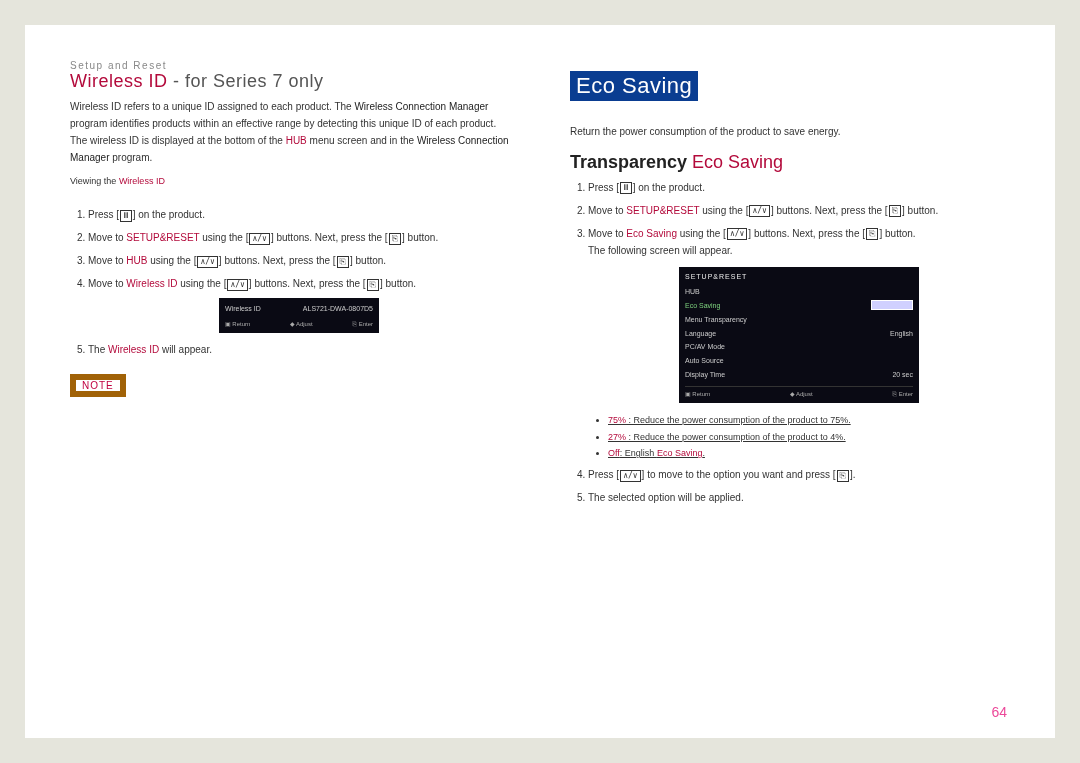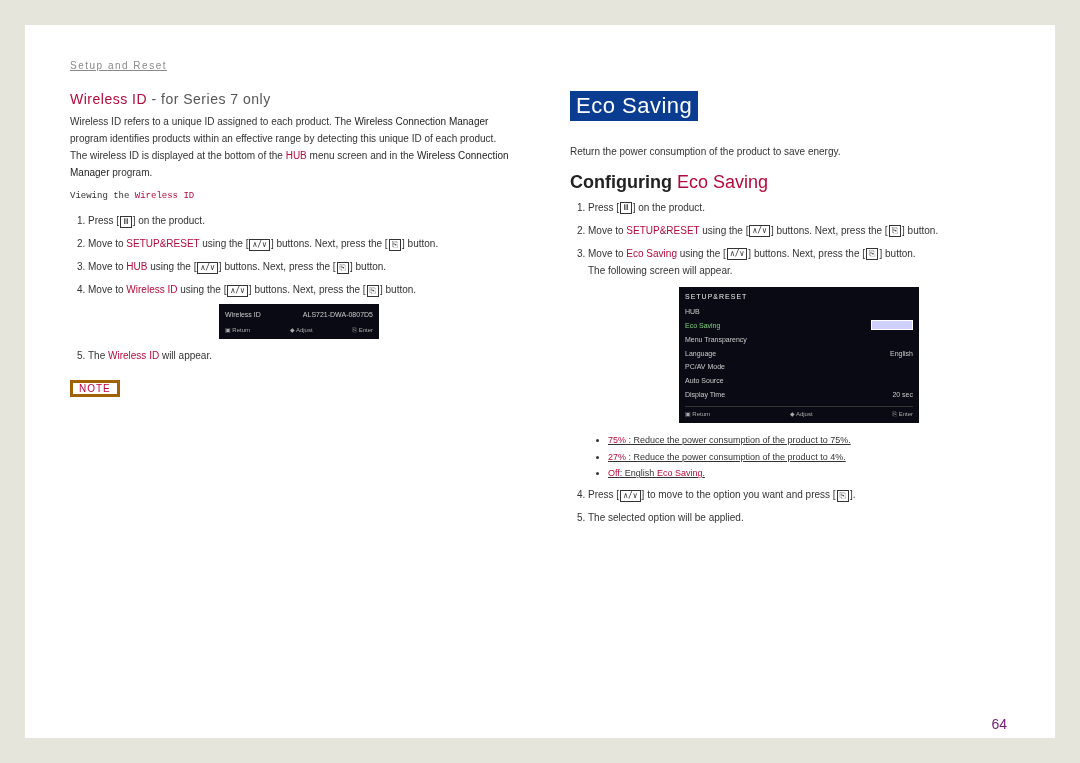--- a/index.html
+++ b/index.html
@@ -17,33 +17,31 @@
     width: 100%;
     height: 100%;
     box-sizing: border-box;
     padding: 35px 45px 25px 45px;
     position: relative;
   }
   .breadcrumb {
     font-size: 10px;
     letter-spacing: 1.5px;
     color: #888;
-    margin-bottom: 20px;
-    text-decoration: underline;
   }
   .columns {
     display: flex;
     gap: 60px;
   }
   .col {
     flex: 1;
     min-width: 0;
   }
   h1 {
-    font-size: 14px;
+    font-size: 18px;
     font-weight: normal;
     margin: 0 0 6px 0;
     letter-spacing: 0.5px;
     color: #222;
   }
   h1 .accent { color: #b30a3b; }
   h1 .sub { color: #555; }
   .eco-h1 {
     display: inline-block;
     background: #0a3d91;
@@ -63,25 +61,25 @@
   p, li {
     font-size: 10px;
     line-height: 1.7;
     color: #333;
   }
   p { margin: 4px 0; }
   ol { margin: 4px 0; padding-left: 18px; }
   ol li { margin: 6px 0; }
   .hl { color: #b30a3b; }
   .bold { font-weight: normal; color:#222; }
-  .sub-note { font-size: 9px; color:#333; margin: 8px 0 8px 0; font-family: Liberation Mono, monospace; }
+  .sub-note { font-size: 9px; color:#333; margin: 8px 0 17px 0; }
   .note-badge {
     display: inline-block;
     background: #fff;
-    border: 3px solid #a16207;
+    border: 6px solid #a16207;
     color: #c00040;
     font-size: 10px;
     padding: 0 6px;
     letter-spacing: 1px;
     margin: 10px 0 4px 0;
   }
   .icon {
     display:inline-block;
     border:1px solid #333;
     font-size:8px;
@@ -116,24 +114,24 @@
   .osd-big .sel { color:#7fd47f;}
   .osd-big .active-box {
     display:inline-block; width:40px; height:8px;
     background:#d0d0ff; border:1px solid #fff;
   }
   .osd-big .footer { display:flex; justify-content:space-between; font-size:6px; margin-top:4px; color:#aaa; border-top:1px solid #333; padding-top:2px;}
   ul.bullets { list-style: disc; padding-left: 20px; margin:4px 0;text-decoration:underline;}
   ul.bullets li { font-size:9px; margin:2px 0; line-height:1.6;}
   .page-num {
     position:absolute;
-    bottom: 6px;
+    bottom: 18px;
     right: 48px;
     font-size: 14px;
-    color:#701a75;
+    color:#ec4899;
   }
 </style>
 </head>
 <body>
 
 <div class="page">
   <div class="breadcrumb">Setup and Reset</div>
 
   <div class="columns">
 
@@ -175,21 +173,21 @@
           <span>The </span><span class="hl">Wireless ID</span><span> will appear.</span>
         </li>
       </ol>
       <div class="note-badge">NOTE</div>
     </div>
 
     <div class="col">
       <div class="eco-h1">Eco Saving</div>
       <p>Return the power consumption of the product to save energy.</p>
       <h2>
-        <span>Configuring </span><span class="accent">Eco Saving</span>
+        <span>Transparency </span><span class="accent">Eco Saving</span>
       </h2>
       <ol>
         <li>
           <span>Press [</span><span class="icon">Ⅲ</span><span>] on the product.</span>
         </li>
         <li>
           <span>Move to </span><span class="hl">SETUP&amp;RESET</span><span> using the [</span><span class="icon">∧/∨</span><span>] buttons. Next, press the [</span><span class="icon">⎘</span><span>] button.</span>
         </li>
         <li>
           <span>Move to </span><span class="hl">Eco Saving</span><span> using the [</span><span class="icon">∧/∨</span><span>] buttons. Next, press the [</span><span class="icon">⎘</span><span>] button.</span><br>

